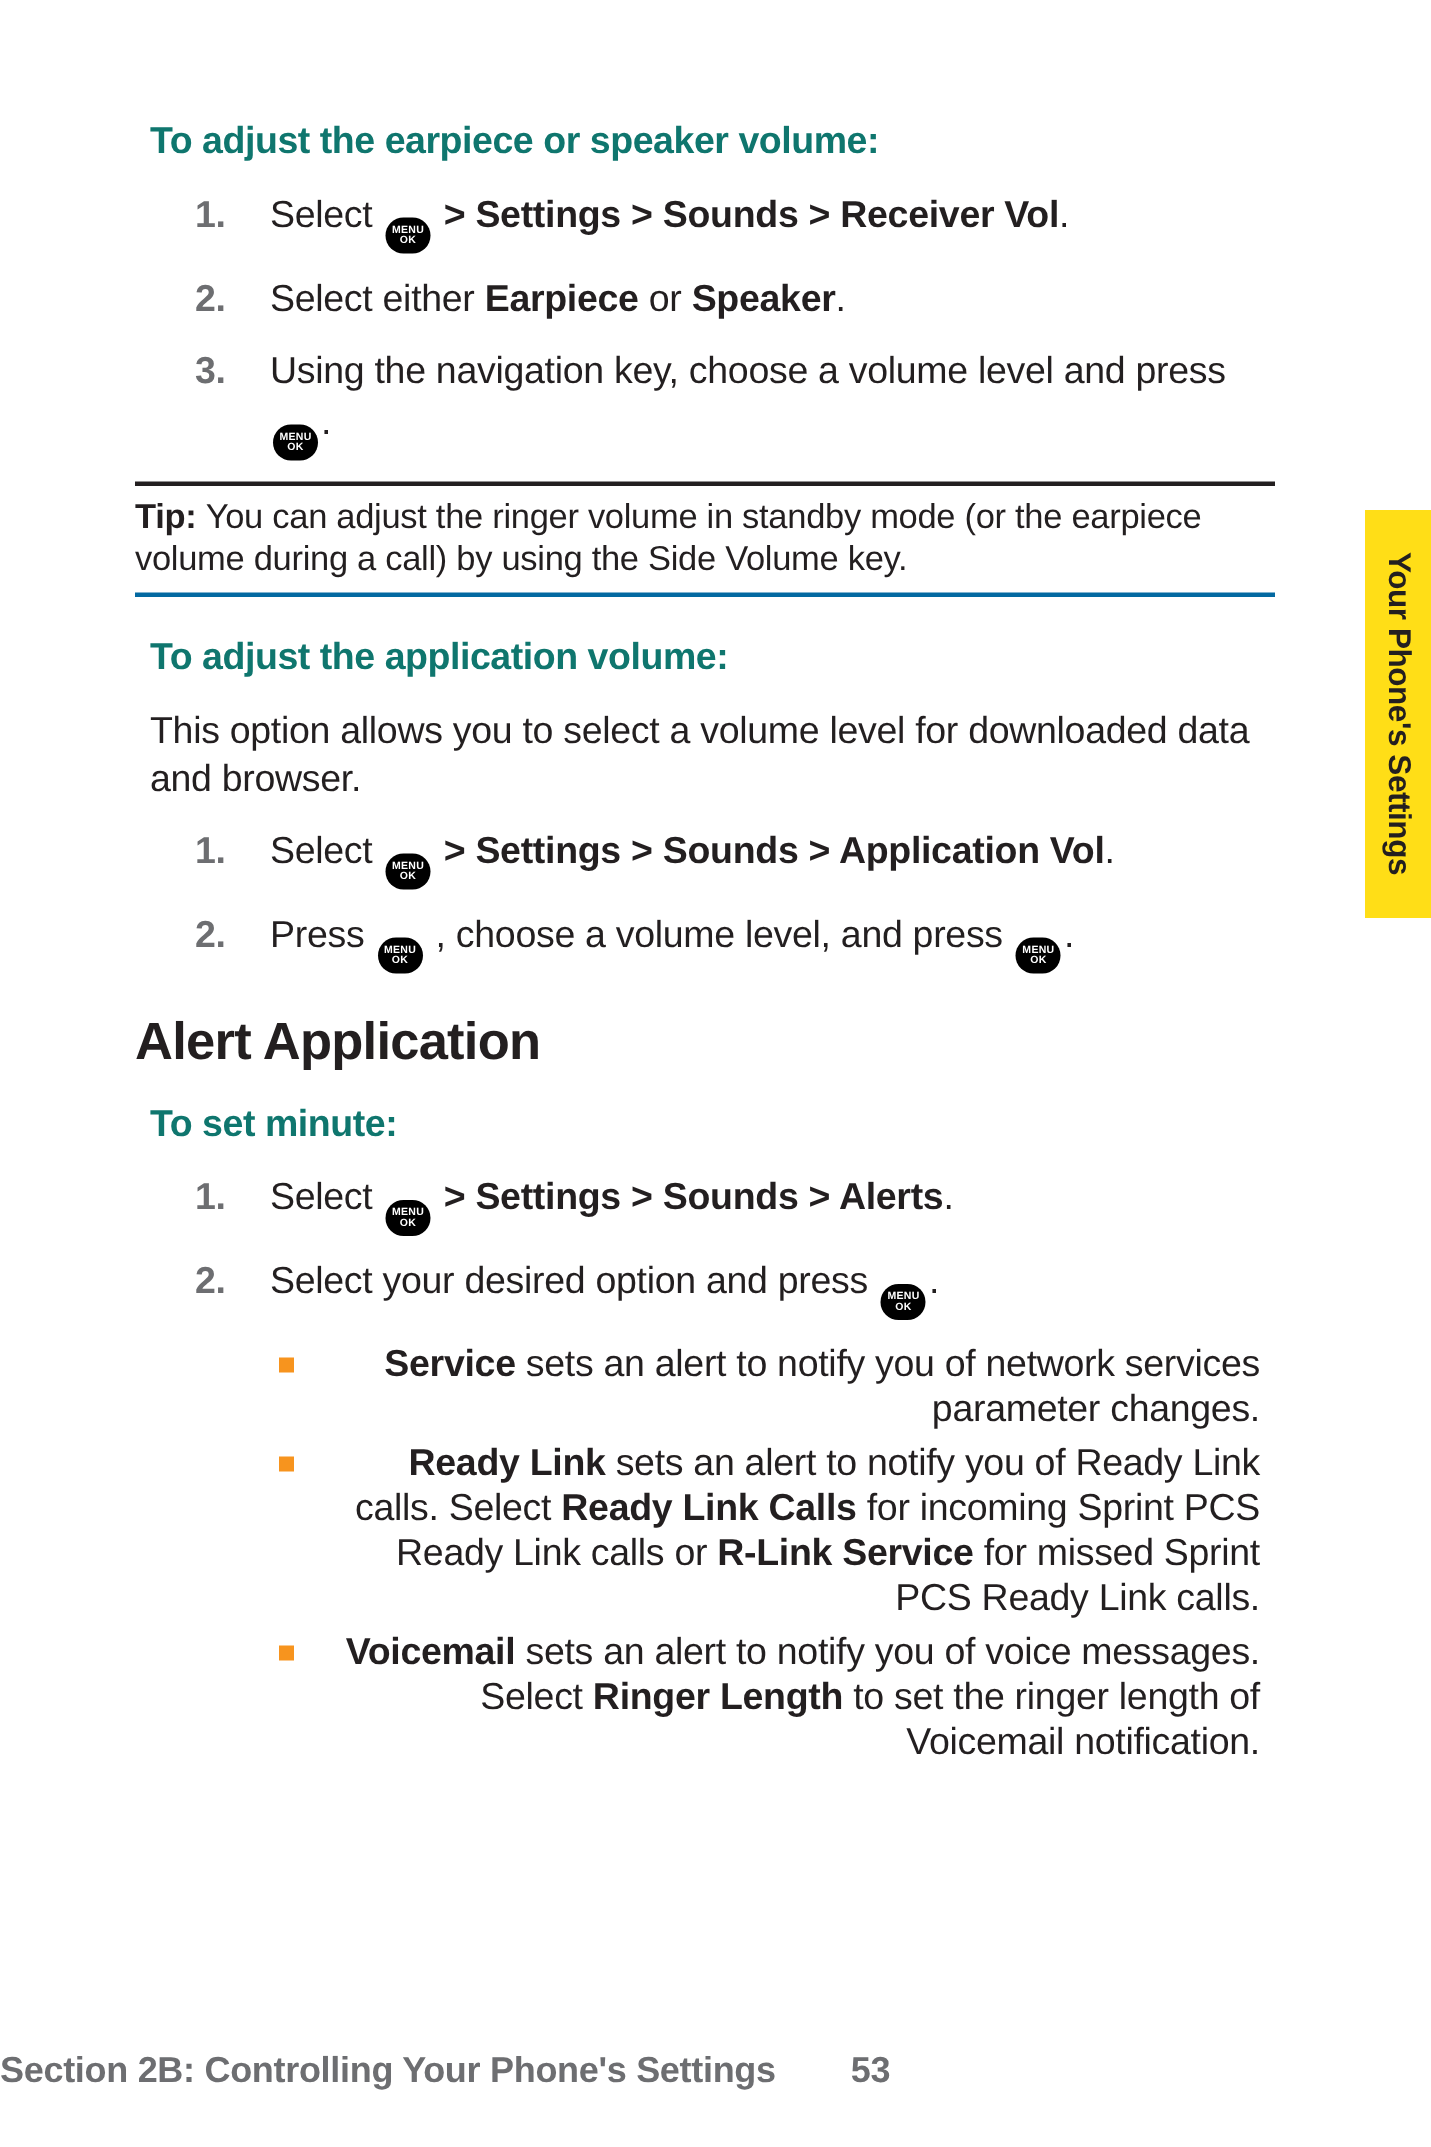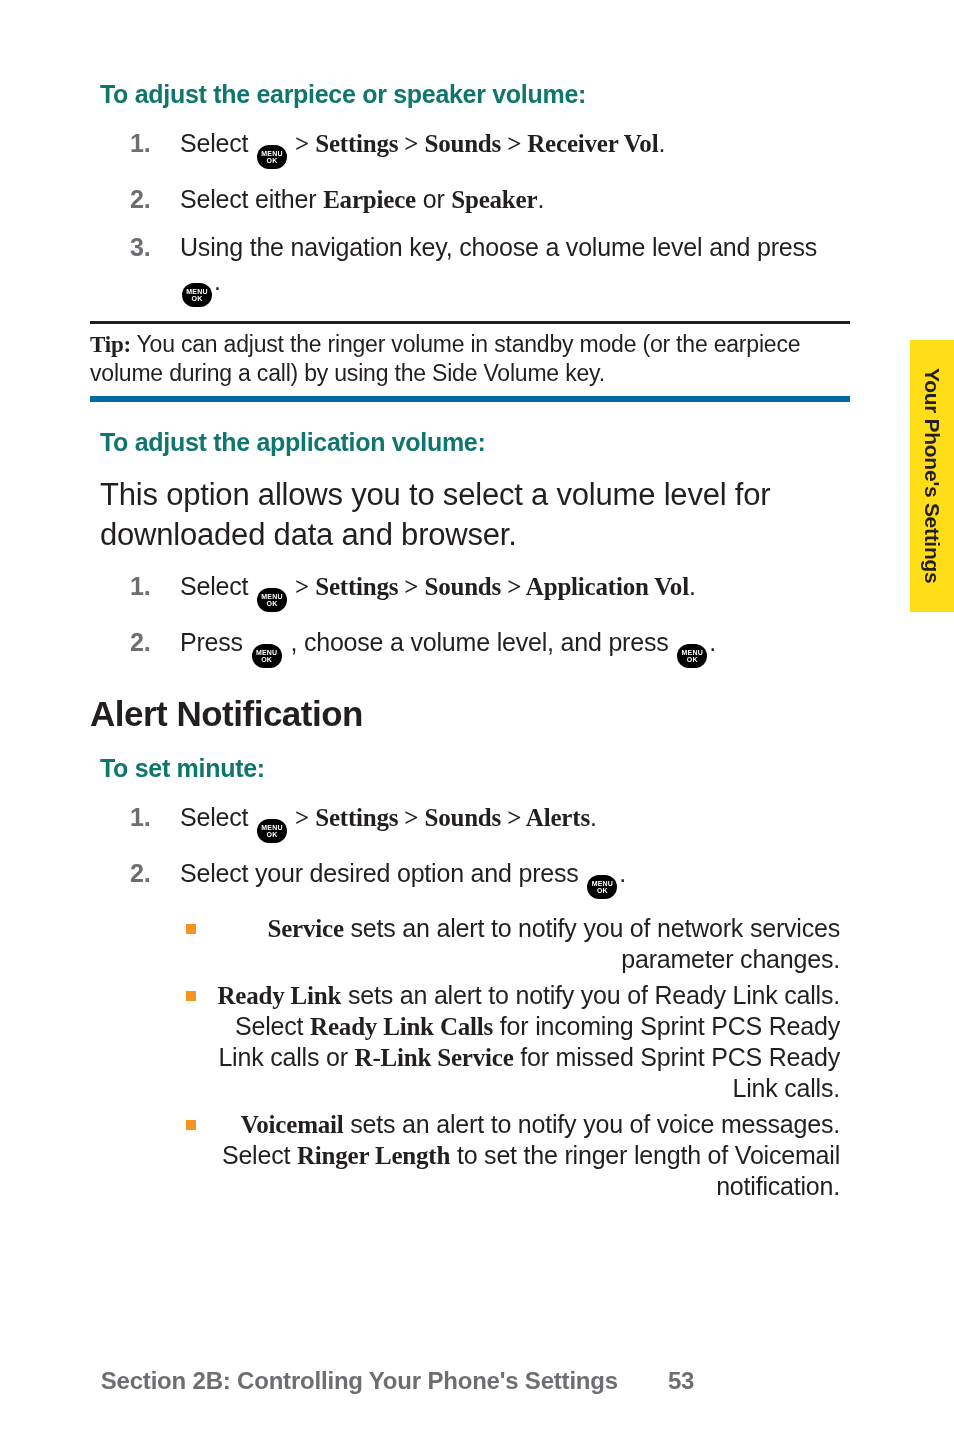--- a/index.html
+++ b/index.html
@@ -13,21 +13,21 @@
   }
   .content { width: 740px; }
   .subhead {
     font-weight: 700;
     font-size: 25px;
     color: #0f766e;
     margin: 20px 0 18px 0;
     letter-spacing: -0.3px;
   }
   .para {
-    font-size: 31px;
+    font-size: 25px;
     line-height: 1.28;
     margin: 0 0 16px 0;
     letter-spacing: -0.2px;
   }
   ol.steps {
     list-style: none;
     margin: 0 0 14px 0;
   }
   ol.steps > li {
     font-size: 25px;
@@ -59,21 +59,21 @@
   .menu-icon .t {
     color: #fff;
     font-size: 7px;
     font-weight: 700;
     line-height: 7px;
     text-align: center;
     letter-spacing: 0.2px;
   }
   .tipbox {
     border-top: 3px solid #231f20;
-    border-bottom: 6px solid #0369a1;
+    border-bottom: 3px solid #0369a1;
     padding: 6px 0 8px 0;
     margin: 12px 0 26px 0;
     font-size: 23px;
     line-height: 1.25;
     width: 760px;
     margin-left: -10px;
     letter-spacing: -0.2px;
   }
   h2.section {
     font-weight: 800;
@@ -96,21 +96,21 @@
   }
   ul.bullets > li::before {
     content: "";
     position: absolute;
     left: 86px;
     top: 11px;
     width: 10px;
     height: 10px;
     background: #f7941e;
   }
-  .b { font-weight: 700; font-family: Liberation Serif, serif; }
+  .b { font-weight: 700; }
   .sidetab {
     position: absolute;
     right: 0;
     top: 340px;
     width: 44px;
     height: 272px;
     background: #ffde17;
     display: flex;
     align-items: center;
     justify-content: center;
@@ -120,21 +120,21 @@
     font-weight: 700;
     font-size: 21px;
     color: #231f20;
     letter-spacing: -0.3px;
   }
   .footer {
     position: absolute;
     bottom: 36px;
     left: 0;
     width: 795px;
-    text-align: center;
+    text-align: left;
     font-size: 24px;
     font-weight: 700;
     color: #6d6e71;
     letter-spacing: -0.2px;
   }
   .footer .section-label { margin-right: 50px; }
   .footer .pagenum { color: #6d6e71; }
 </style>
 </head>
 <body>
@@ -184,21 +184,21 @@
     <li>
       <span class="num">2.</span>
       <span>Press </span><span class="menu-icon">
           <span class="t"><span>MENU</span><br><span>OK</span></span>
         </span><span> , choose a volume level, and press </span><span class="menu-icon">
           <span class="t"><span>MENU</span><br><span>OK</span></span>
         </span><span>.</span>
     </li>
   </ol>
 
-  <h2 class="section">Alert Notification</h2>
+  <h2 class="section">Alert Application</h2>
 
 
   <div class="subhead">To set minute:</div>
 
   <ol class="steps">
     <li>
       <span class="num">1.</span>
       <span>Select </span><span class="menu-icon">
           <span class="t"><span>MENU</span><br><span>OK</span></span>
         </span><span class="b"> &gt; Settings &gt; Sounds &gt; Alerts</span><span>.</span>

